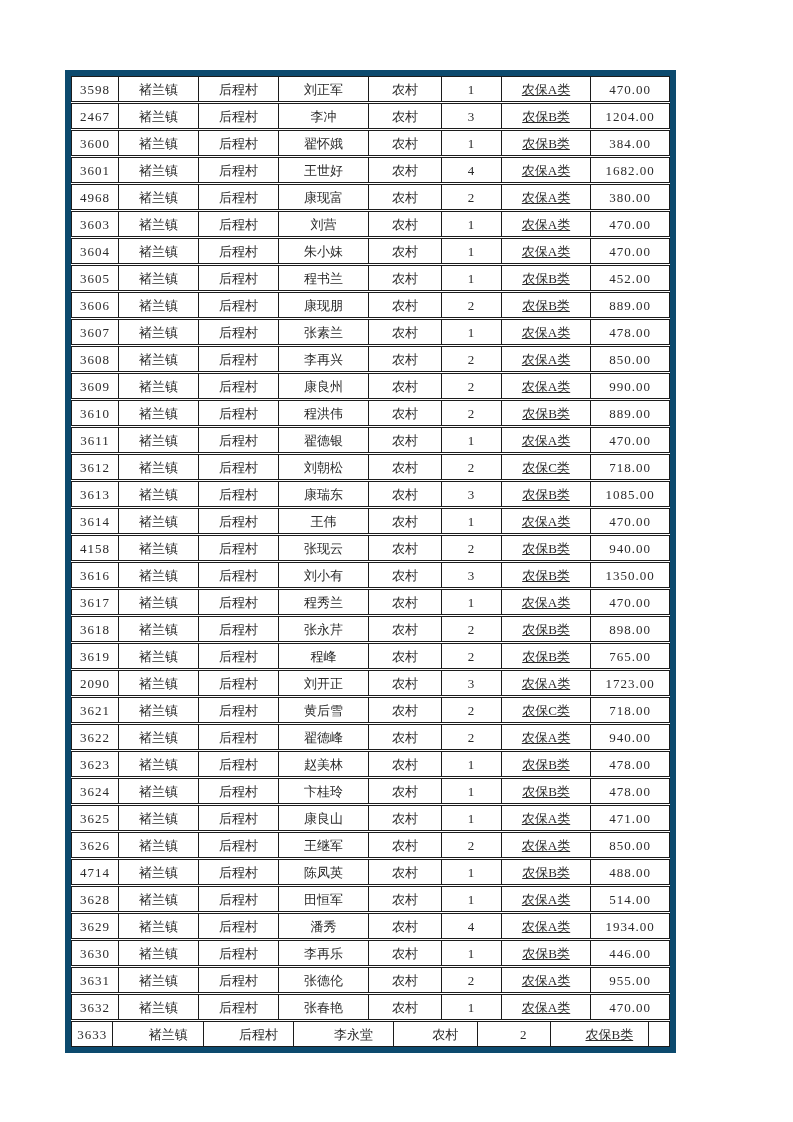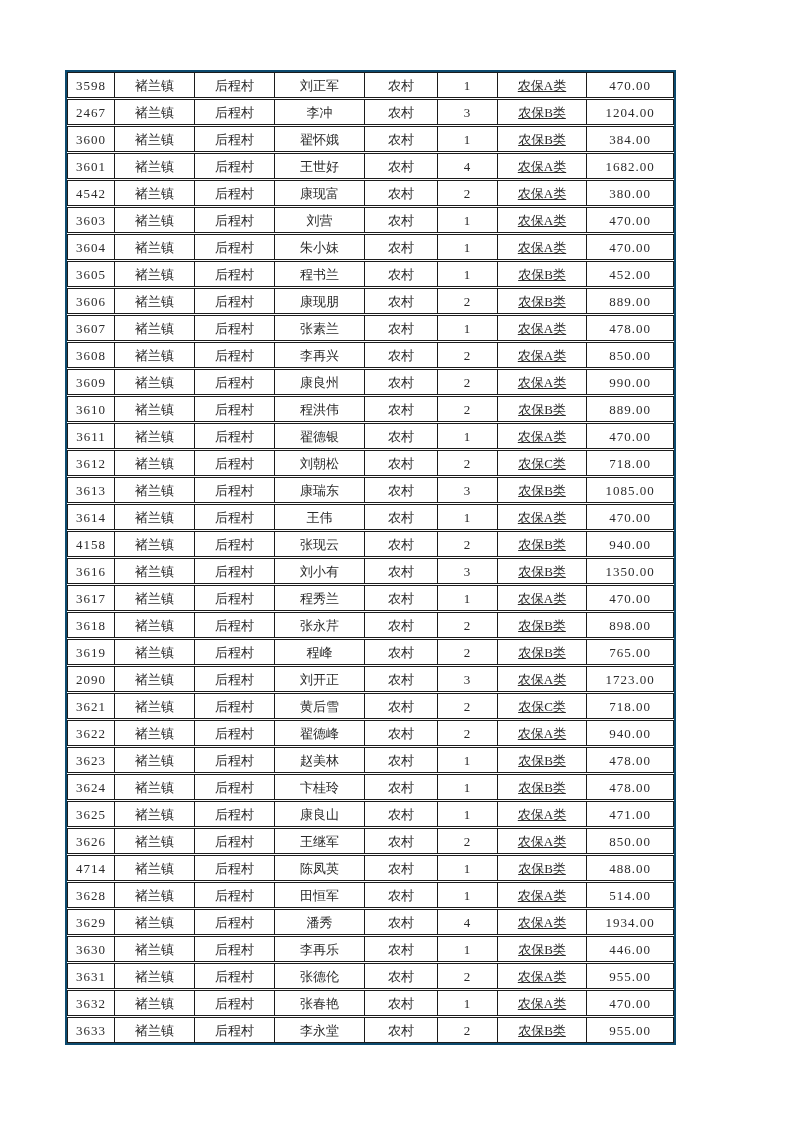--- a/index.html
+++ b/index.html
@@ -15,33 +15,34 @@
     overflow: hidden;
     font-family: "Liberation Serif", "DejaVu Serif", serif;
     color: #2a2a2a;
   }
   .table {
     position: absolute;
     left: 65px;
     top: 70px;
     width: 611px;
     box-sizing: border-box;
-    border: 2px solid #0c4a6e;
+    border: 6px solid #0c4a6e;
     background: #ffffff;
   }
   .row {
     display: flex;
     align-items: stretch;
     height: 24px;
     border: 1px solid #1c1c1c;
     margin-bottom: 1px;
     background: #ffffff;
   }
   .row:last-child {
     margin-bottom: 0;
+    gap: 20px;
   }
   .cell {
     box-sizing: border-box;
     display: flex;
     align-items: center;
     justify-content: center;
     border-right: 1px solid #1c1c1c;
     font-size: 13px;
     line-height: 1;
     white-space: nowrap;
@@ -99,21 +100,21 @@
     <div class="cell c1">褚兰镇</div>
     <div class="cell c2">后程村</div>
     <div class="cell c3">王世好</div>
     <div class="cell c4">农村</div>
     <div class="cell c5">4</div>
     <div class="cell c6">农保A类</div>
     <div class="cell c7">1682.00</div>
   </div>
 
   <div class="row">
-    <div class="cell c0">4542</div>
+    <div class="cell c0">4968</div>
     <div class="cell c1">褚兰镇</div>
     <div class="cell c2">后程村</div>
     <div class="cell c3">康现富</div>
     <div class="cell c4">农村</div>
     <div class="cell c5">2</div>
     <div class="cell c6">农保A类</div>
     <div class="cell c7">380.00</div>
   </div>
 
   <div class="row">

